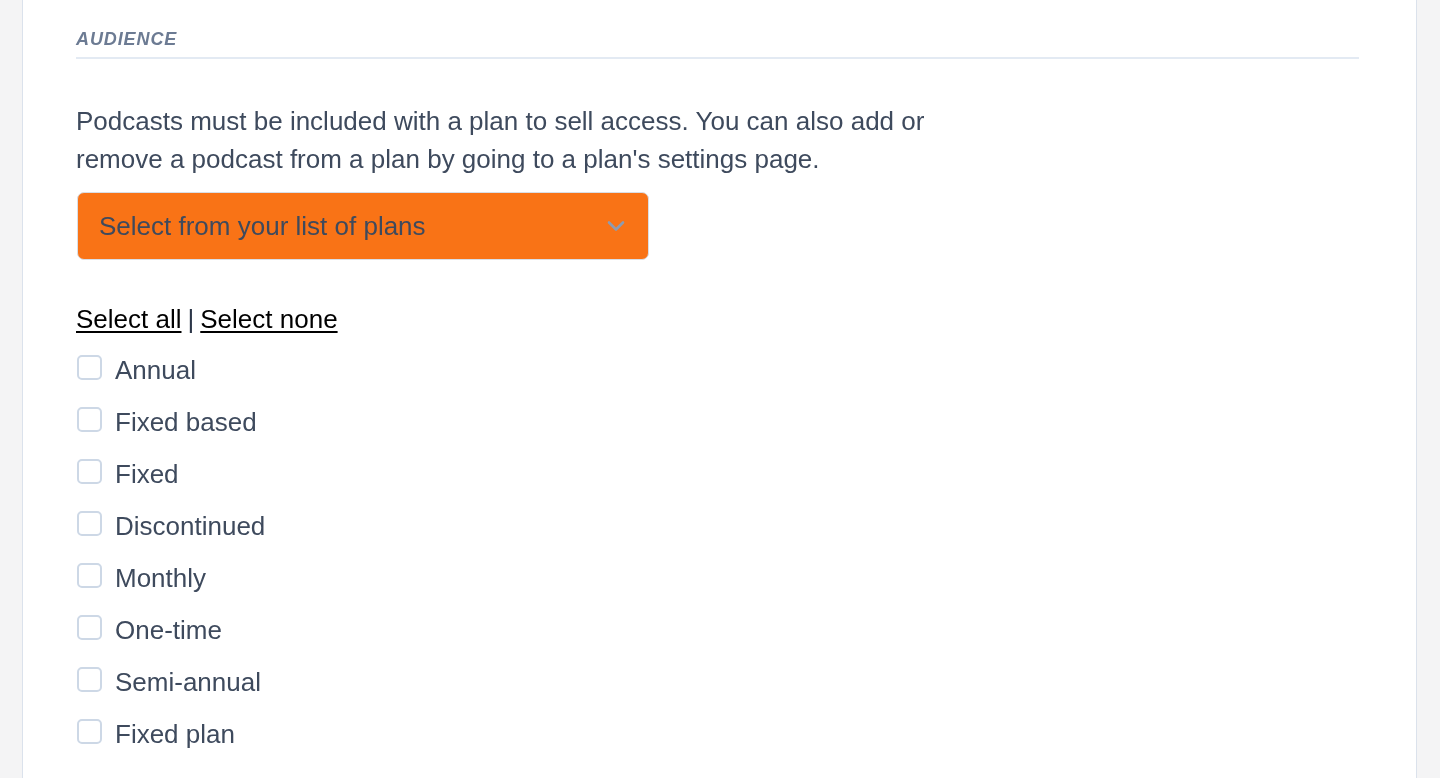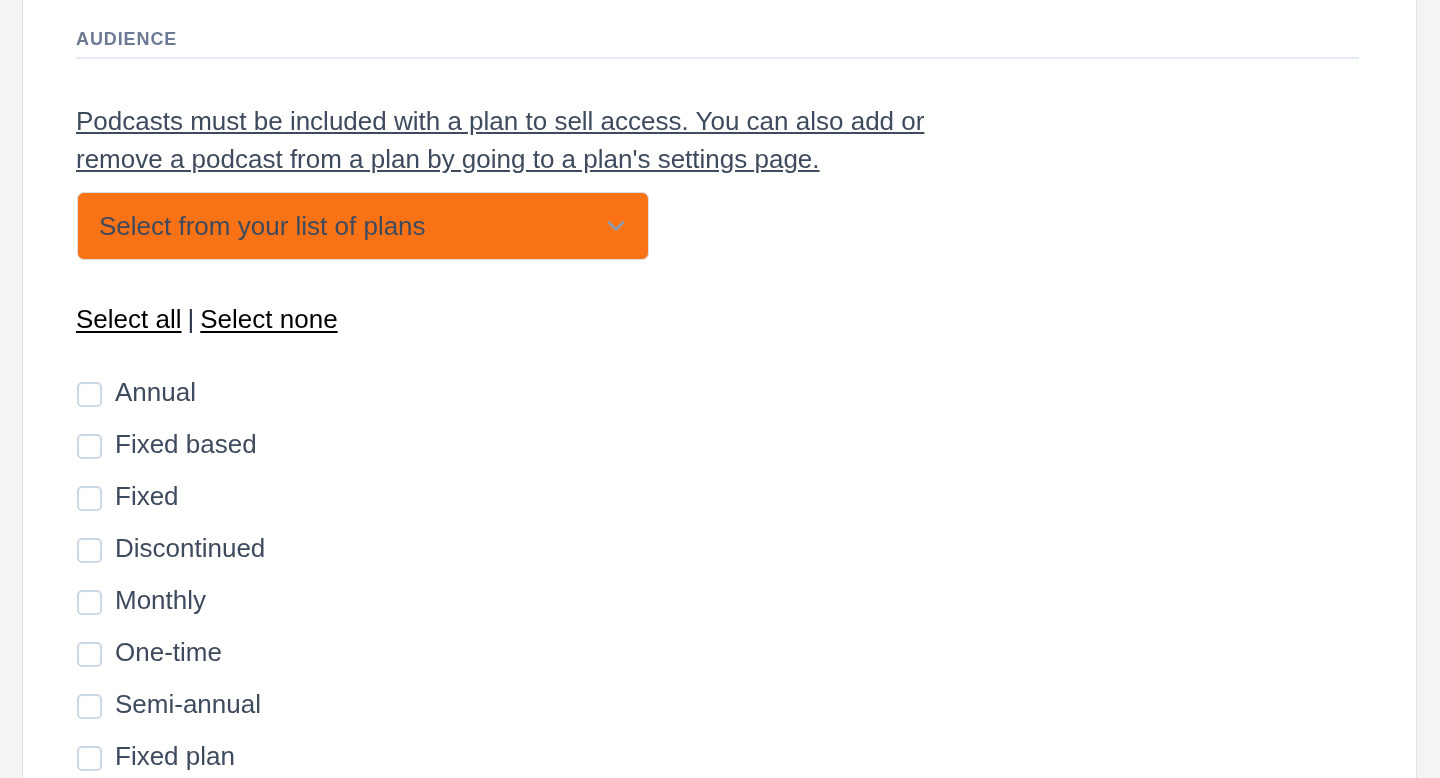--- a/index.html
+++ b/index.html
@@ -47,20 +47,21 @@
   .section-heading {
     position: absolute;
     left: 0;
     top: 28px;
     font-size: 18px;
     font-weight: bold;
     letter-spacing: 0.9px;
     color: #6c7b93;
     line-height: 22px;
     white-space: nowrap;
+    font-style: italic;
   }
 
   .section-rule {
     position: absolute;
     left: 0;
     top: 57px;
     width: 1283px;
     height: 2px;
     background: #e3eaf3;
   }
@@ -68,21 +69,20 @@
   
   .intro {
     position: absolute;
     left: 0;
     top: 76px;
     width: 860px;
     font-size: 26px;
     line-height: 38px;
     color: #3e4a5d;
     font-weight: normal;
-    text-decoration: underline;
   }
 
   
   .select-wrap {
     position: absolute;
     left: 1px;
     top: 192px;
     width: 572px;
     height: 68px;
     box-sizing: border-box;
@@ -143,21 +143,21 @@
     position: absolute;
     left: 0;
     top: 355px;
     width: 700px;
   }
 
   .checkbox-row {
     position: relative;
     height: 52px;
     display: flex;
-    align-items: flex-end;
+    align-items: flex-start;
     cursor: pointer;
   }
 
   .checkbox-box {
     width: 25px;
     height: 25px;
     box-sizing: border-box;
     border: 2px solid #cdd8e6;
     border-radius: 5px;
     background: #ffffff;

